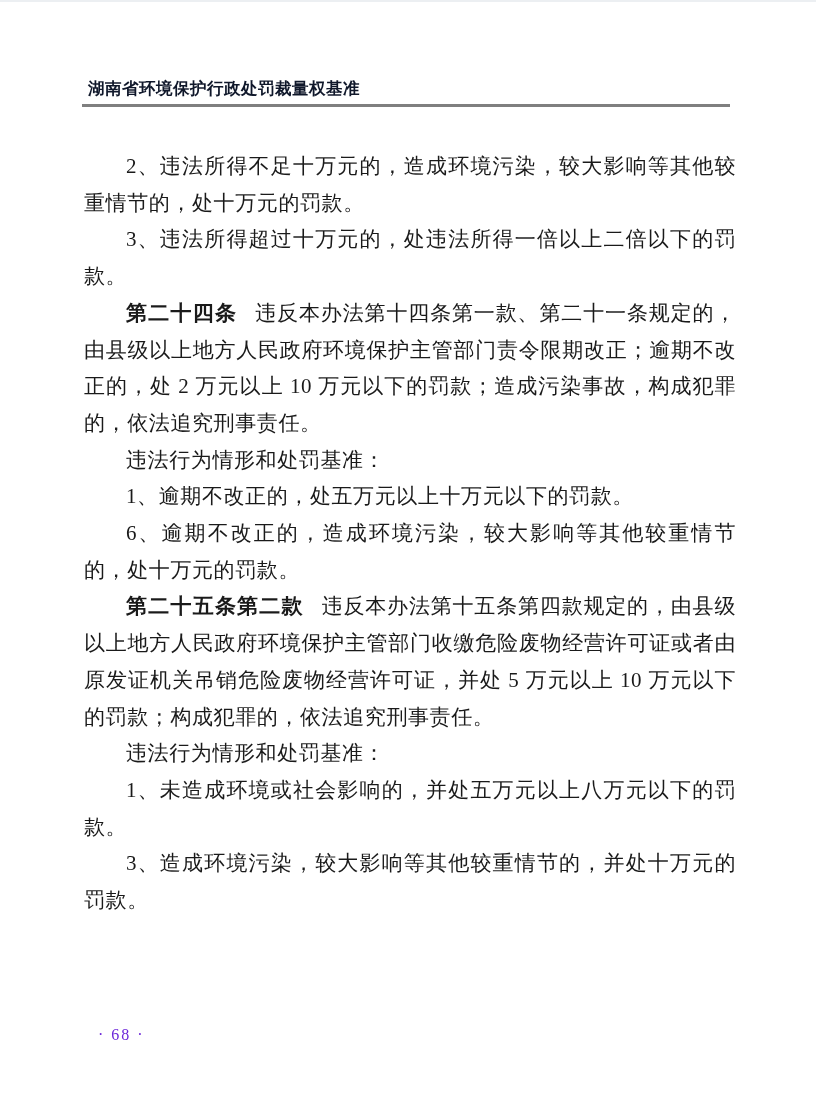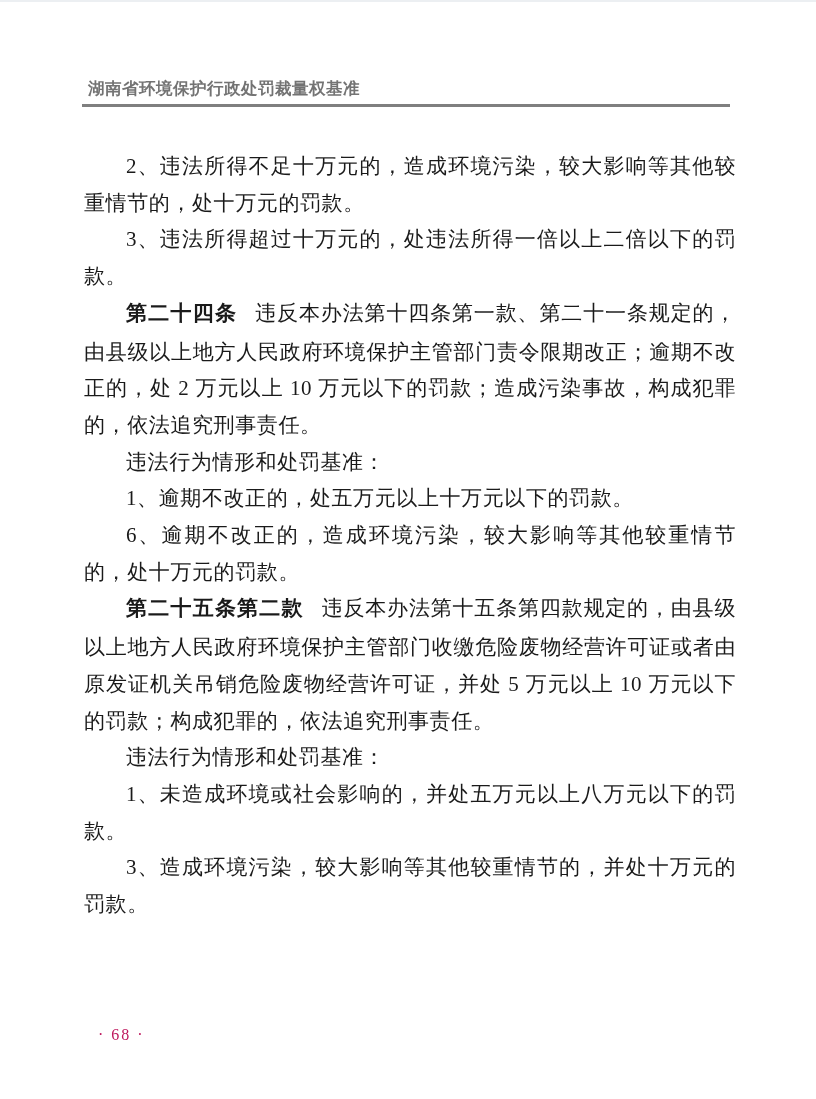--- a/index.html
+++ b/index.html
@@ -15,21 +15,21 @@
     box-sizing: border-box;
   }
   .running-header {
     position: absolute;
     left: 88px;
     top: 76px;
     font-family: "Liberation Sans", "DejaVu Sans", sans-serif;
     font-weight: bold;
     font-size: 16.5px;
     letter-spacing: 0.5px;
-    color: #737373;
+    color: #0f172a;
     white-space: nowrap;
   }
   .header-rule {
     position: absolute;
     left: 82px;
     top: 102px;
     width: 648px;
     height: 3px;
     background: #7f7f7f;
   }
@@ -42,32 +42,32 @@
     line-height: 36.7px;
     letter-spacing: 0.6px;
     text-align: justify;
   }
   .doc-body p {
     margin: 0;
     padding: 0;
     text-indent: 2em;
   }
   .para-lead:not(:empty) {
-    font-family: Liberation Mono, monospace;
+    font-family: Liberation Sans, sans-serif;
     font-weight: bold;
     margin-right: 0.85em;
     letter-spacing: 1px;
   }
   .page-number {
     position: absolute;
     left: 98px;
     top: 1024px;
     font-size: 16px;
     letter-spacing: 2px;
-    color: #be185d;
+    color: #6d28d9;
     white-space: nowrap;
   }
 </style>
 </head>
 <body>
 
 <div class="running-header">湖南省环境保护行政处罚裁量权基准</div>
 <div class="header-rule"></div>
 
 <div class="doc-body">

